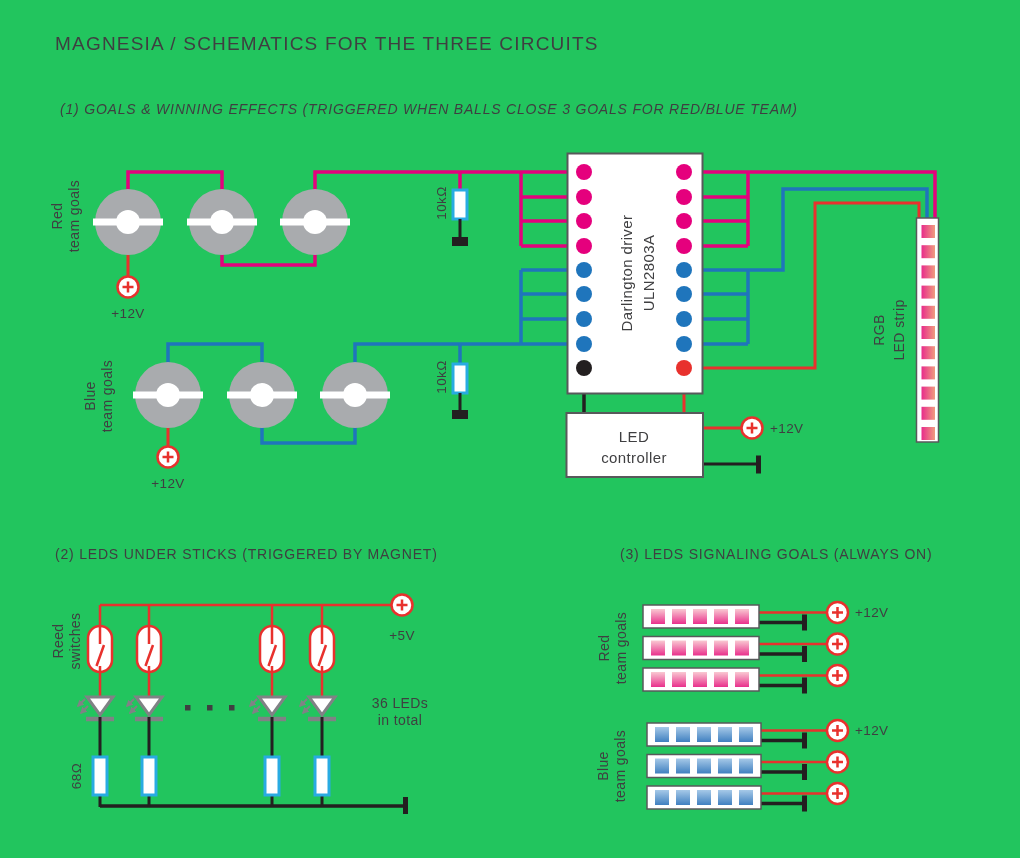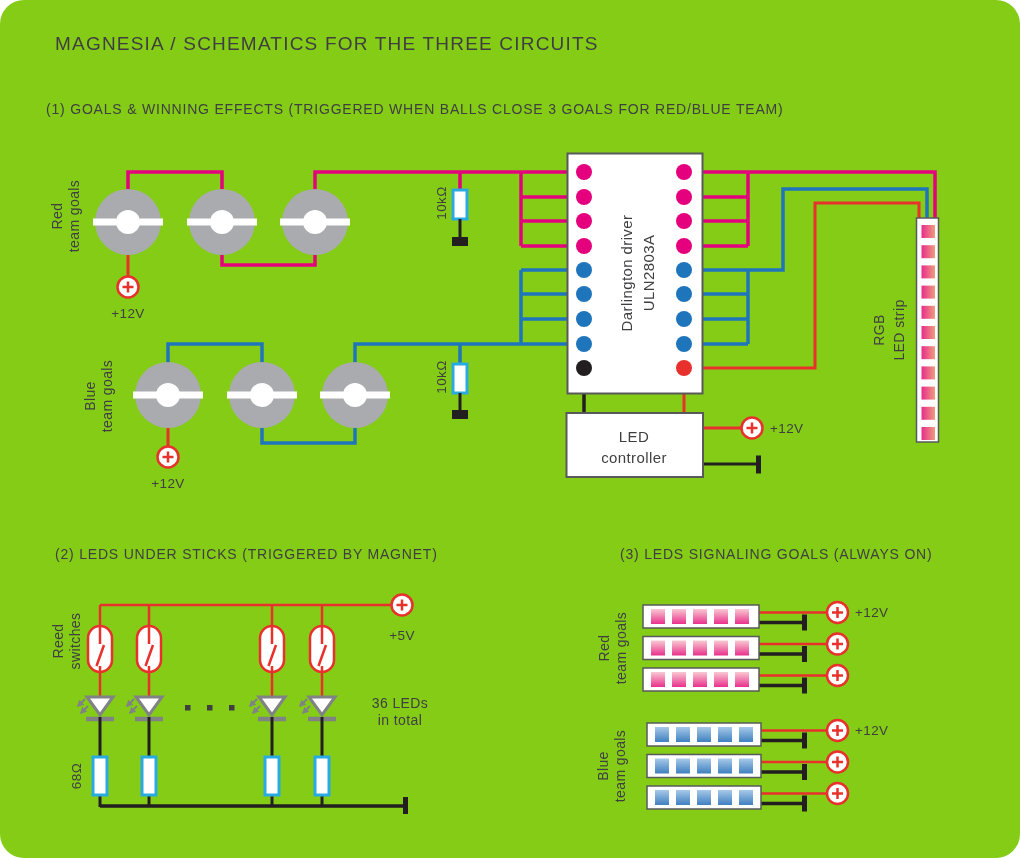--- a/index.html
+++ b/index.html
@@ -1,20 +1,20 @@
 <!DOCTYPE html>
 <html style="--magenta: #E5007D; --blue: #1F75BC; --red: #E8312D; --cyan: #29ABE2; --gray: #A9ABAE; --led_gray: #808285; --dark: #3F3F41; --black: #231F20; --outline: #58595B; --strip_magenta: #E82C8B; --strip_salmon: #F09B7F; --pink_light: #F9C9D2; --pink_deep: #E9308C; --blue_light: #A6C9E8; --blue_mid: #4080C0;"><head>
 <meta charset="utf-8">
 <style>
   html,body{margin:0;padding:0;background:#fff;}
-  #canvas{position:relative;width:1020px;height:858px;background:#84cc16;overflow:hidden;
-          font-family:"Liberation Sans",sans-serif;border-radius:24px;}
+  #canvas{position:relative;width:1020px;height:858px;background:#22c55e;overflow:hidden;
+          font-family:"Liberation Sans",sans-serif;}
   .htext{position:absolute;color:var(--dark);white-space:nowrap;}
   #title{left:55px;top:33px;font-size:19px;letter-spacing:1.2px;}
-  #h1{left:46px;top:101px;font-size:14px;letter-spacing:0.8px;}
+  #h1{left:60px;top:101px;font-size:14px;letter-spacing:0.8px;font-style:italic;}
   #h2{left:55px;top:546px;font-size:14px;letter-spacing:0.8px;}
   #h3{left:597px;top:546px;font-size:14px;letter-spacing:0.8px;margin-left:23px;}
   svg{position:absolute;left:0;top:0;}
   svg text{font-family:"Liberation Sans",sans-serif;fill:var(--dark);letter-spacing:0.4px;}
   .lbl{font-size:14px;}
   .sm{font-size:13.5px;}
   .wm{stroke:var(--magenta);stroke-width:3.5;fill:none;}
   .wb{stroke:var(--blue);stroke-width:3.5;fill:none;}
   .wr{stroke:var(--red);stroke-width:3;fill:none;}
   .wr2{stroke:var(--red);stroke-width:2.5;fill:none;}

